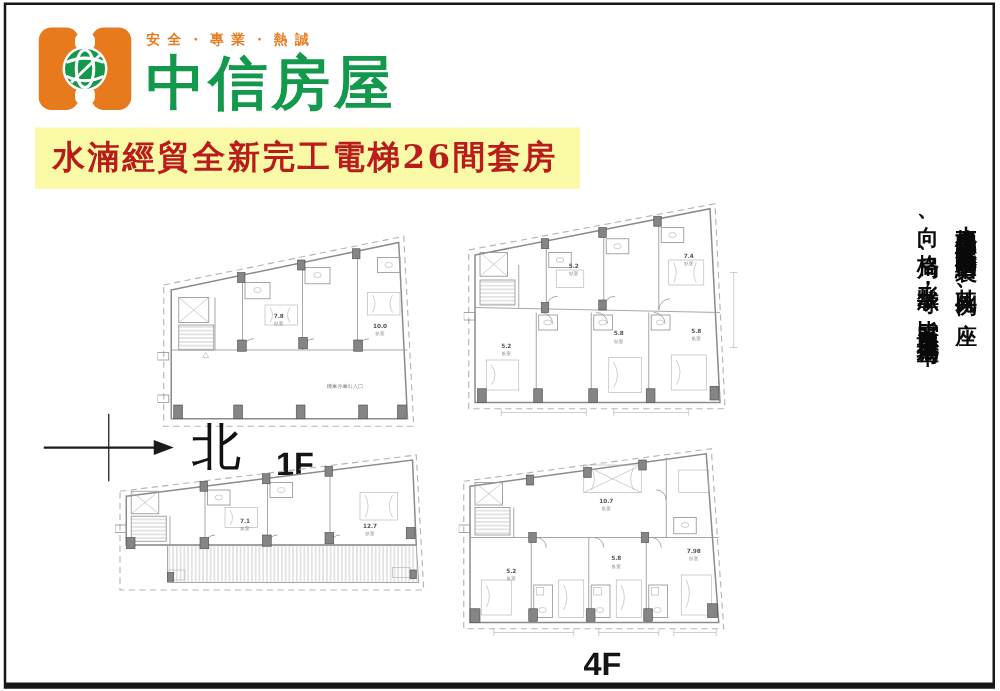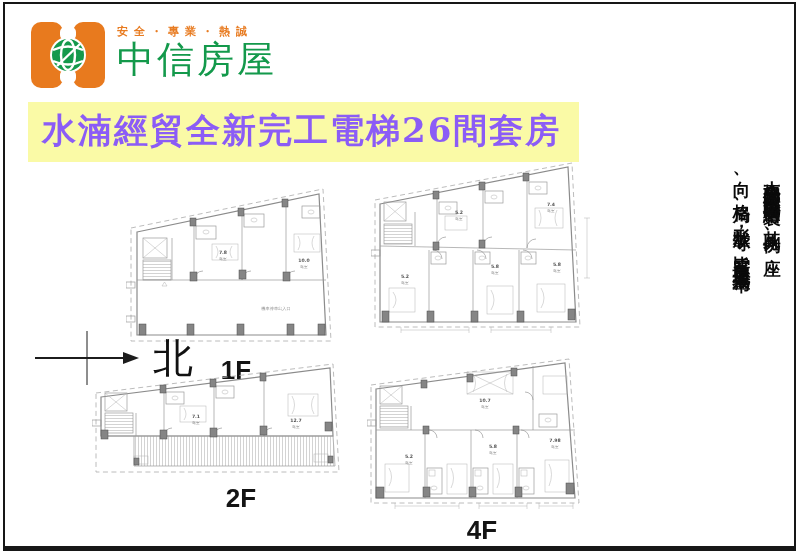--- a/index.html
+++ b/index.html
@@ -6,24 +6,24 @@
   body{
     width:800px;height:553px;position:relative;overflow:hidden;
     background:#ffffff;font-family:"Liberation Sans",sans-serif;
   }
   .frame{position:absolute;left:3px;top:2px;right:4px;bottom:2px;
     border:2px solid #171717;border-bottom-width:5px;}
   
   .logo{position:absolute;left:30px;top:21px;display:flex;gap:11px;align-items:flex-start;}
   .logo-text{display:flex;flex-direction:column;}
   .tagline{color:#e87c22;font-size:11px;font-weight:bold;letter-spacing:6px;margin-top:3px;}
-  .brandname{color:#13994b;font-size:37px;font-weight:normal;letter-spacing:3px;line-height:1.1;margin-top:1px;}
+  .brandname{color:#13994b;font-size:47px;font-weight:bold;letter-spacing:3px;line-height:1.1;margin-top:1px;}
   
   .banner{position:absolute;left:28px;top:102px;background:#fafaa6;
-    padding:6px 18px 8px 14px;font-size:34px;font-weight:bold;color:#8b5cf6;
+    padding:6px 18px 8px 14px;font-size:26px;font-weight:bold;color:#b91c1c;
     letter-spacing:2px;font-family:"DejaVu Serif",serif;white-space:nowrap;}
   
   .plan{position:absolute;}
   .flabel{text-align:center;font-size:26px;font-weight:600;color:#141414;
     margin-top:1px;font-family:"Liberation Sans",sans-serif;}
   svg .dash{fill:none;stroke:#b4b4b4;stroke-width:0.9;stroke-dasharray:5 3.5;}
   svg .w{fill:none;stroke:#9a9a9a;stroke-width:0.7;}
   svg .w2{fill:none;stroke:#8b8b8b;stroke-width:1.2;}
   svg .fx{fill:none;stroke:#b2b2b2;stroke-width:0.5;}
   svg .col{fill:#858585;stroke:#4e4e4e;stroke-width:0.5;}
@@ -258,21 +258,20 @@
       <rect x="168" y="13" width="6" height="8"></rect>
       <rect x="42" y="98" width="5" height="7"></rect>
         <rect x="236" y="96" width="5" height="7"></rect>
     </g>
     <rect class="w" x="0" y="60" width="9" height="6" fill="none"></rect>
     <text class="area" x="104" y="58">7.1</text>
     <text class="rt" x="104" y="64">臥室</text>
     <text class="area" x="204" y="62">12.7</text>
     <text class="rt" x="204" y="68">臥室</text>
   </svg>
-  <div class="flabel" style="margin-left:44px;">2F</div>
 </div>
 
 <div class="plan" style="left:367px;top:356px;width:230px;">
   <svg width="230" height="154" viewBox="0 0 230 154">
     <defs>
       <pattern id="hh4" width="30" height="3" patternUnits="userSpaceOnUse">
         <path d="M0,1.5 H30" stroke="#a6a6a6" stroke-width="0.5"></path>
       </pattern>
     </defs>
     <polygon class="dash" points="4,29 202,3 212,147 4,147"></polygon>

